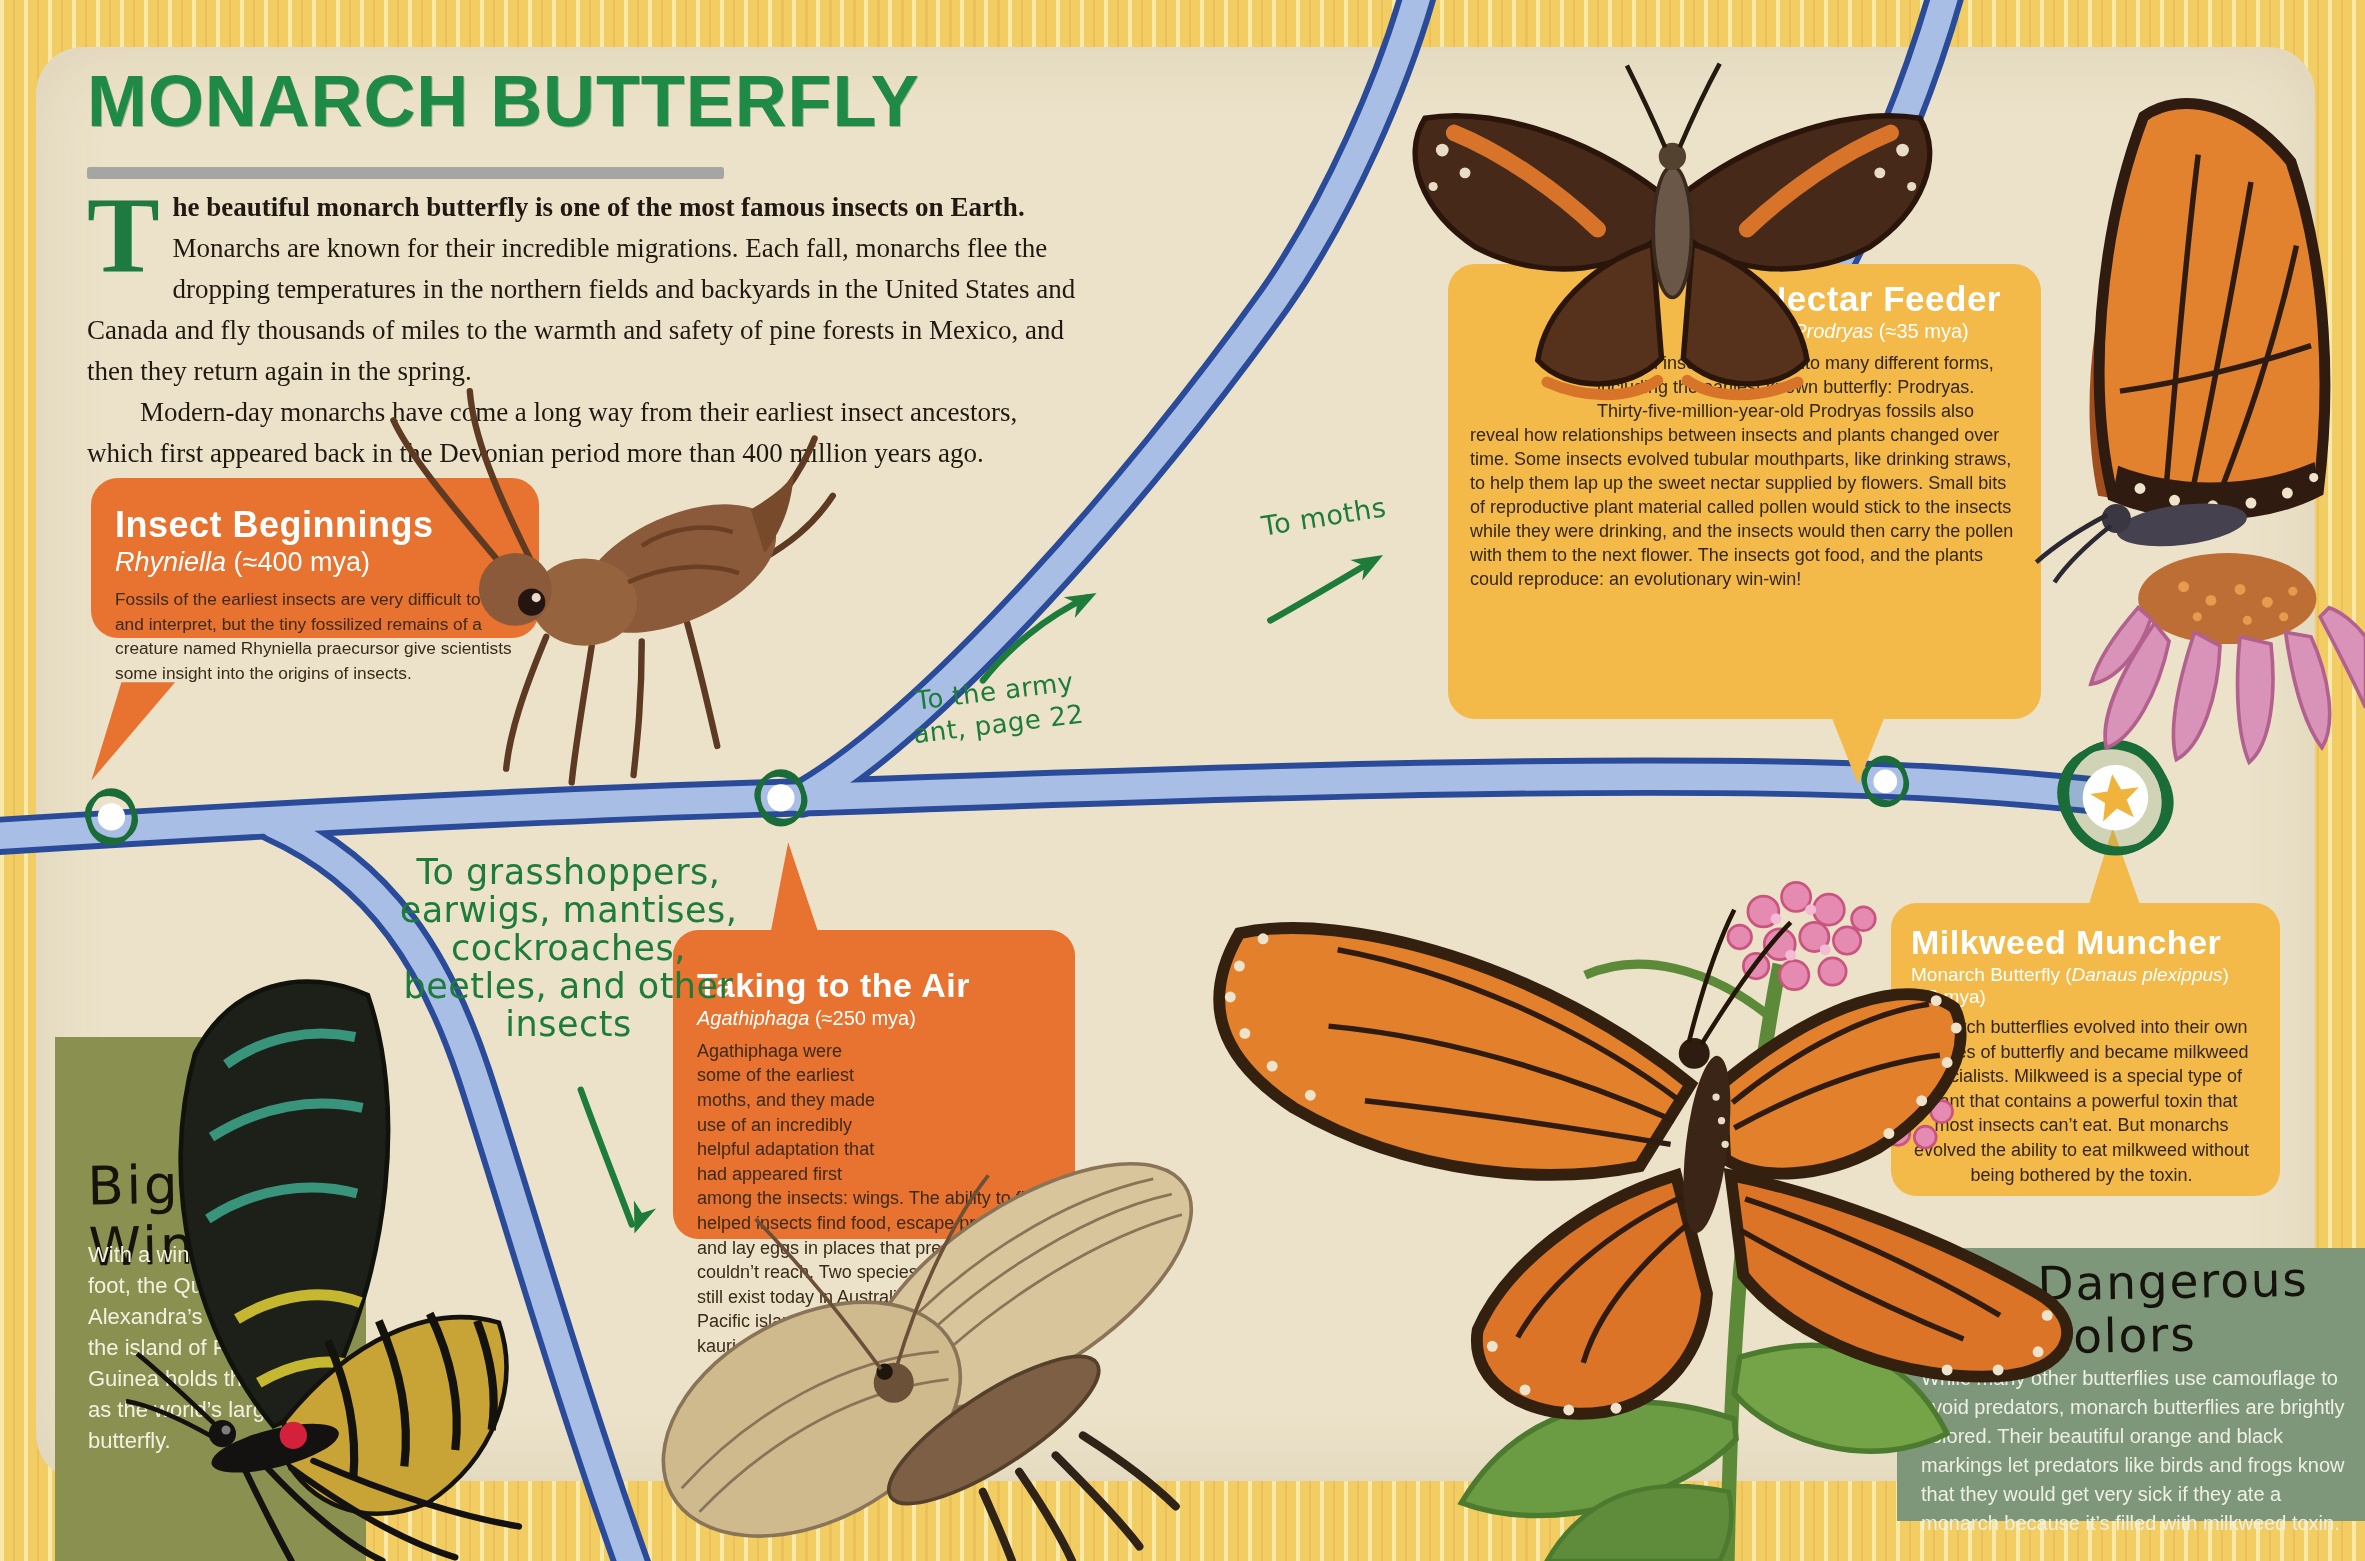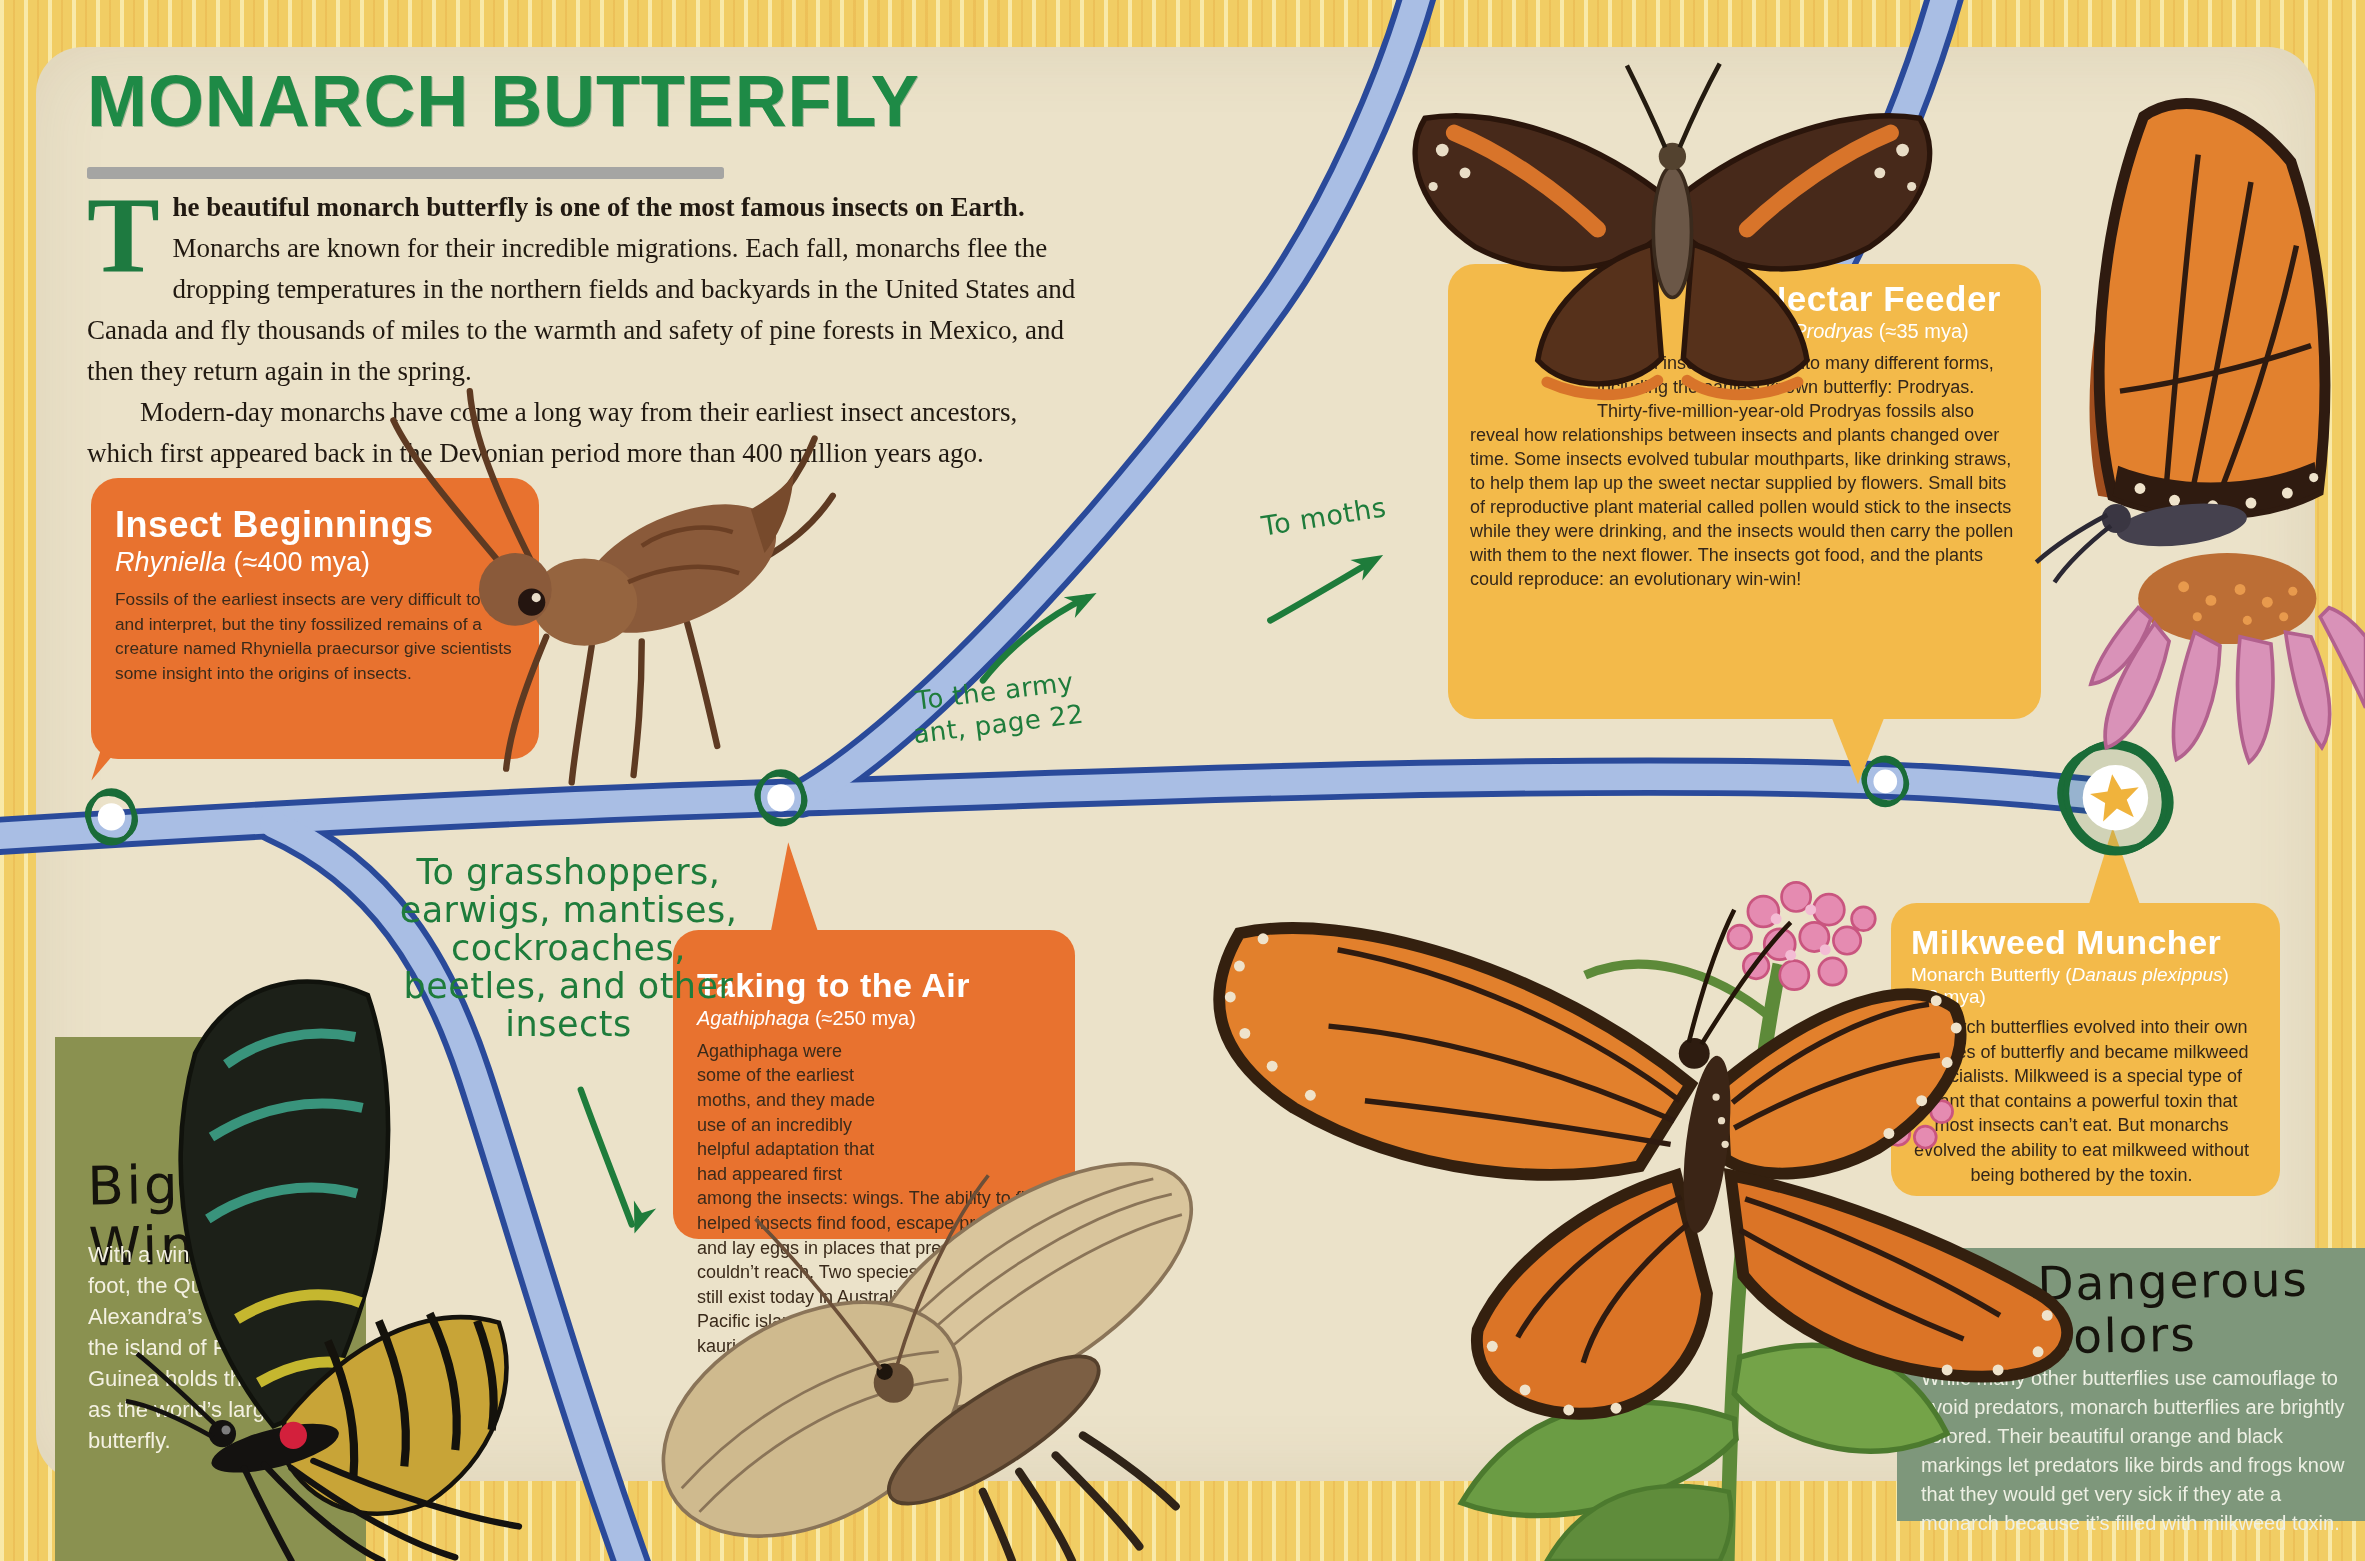--- a/index.html
+++ b/index.html
@@ -43,21 +43,21 @@
   #intro p{margin:0;}
   #intro p.second{text-indent:53px;margin-top:0;}
 
   
   .callout{position:absolute;border-radius:27px;box-sizing:border-box;}
   .callout .c-title{font-weight:bold;color:#ffffff;letter-spacing:0.5px;}
   .callout .c-sub{color:#ffffff;font-size:22px;margin-top:1.8px;}
   .callout .c-sub .sp{font-style:italic;}
   .callout .c-body{color:#3a2a1a;}
 
-  #box-insect{left:91px;top:478px;width:448px;height:281px;background:#e8722f;padding:25.5px 24px 0 24px;}
+  #box-insect{left:91px;top:478px;width:448px;height:160px;background:#e8722f;padding:25.5px 24px 0 24px;}
   #box-insect .c-title{font-size:36px;}
   #box-insect .c-sub{font-size:27px;}
   #box-insect .c-body{font-size:17.3px;line-height:24.6px;margin-top:9px;width:400px;}
 
   #box-taking{left:673px;top:930px;width:402px;height:309px;background:#e8722f;padding:24px 20px 0 24px;border-radius:25.5px;}
   #box-taking .c-title{font-size:34px;margin-top:12px;}
   #box-taking .c-sub{font-size:20px;}
   #box-taking .c-body{font-size:18px;line-height:24.6px;margin-top:9px;}
   #box-taking .moth-spacer{float:right;width:173px;height:127px;shape-outside:inset(0);}
 

